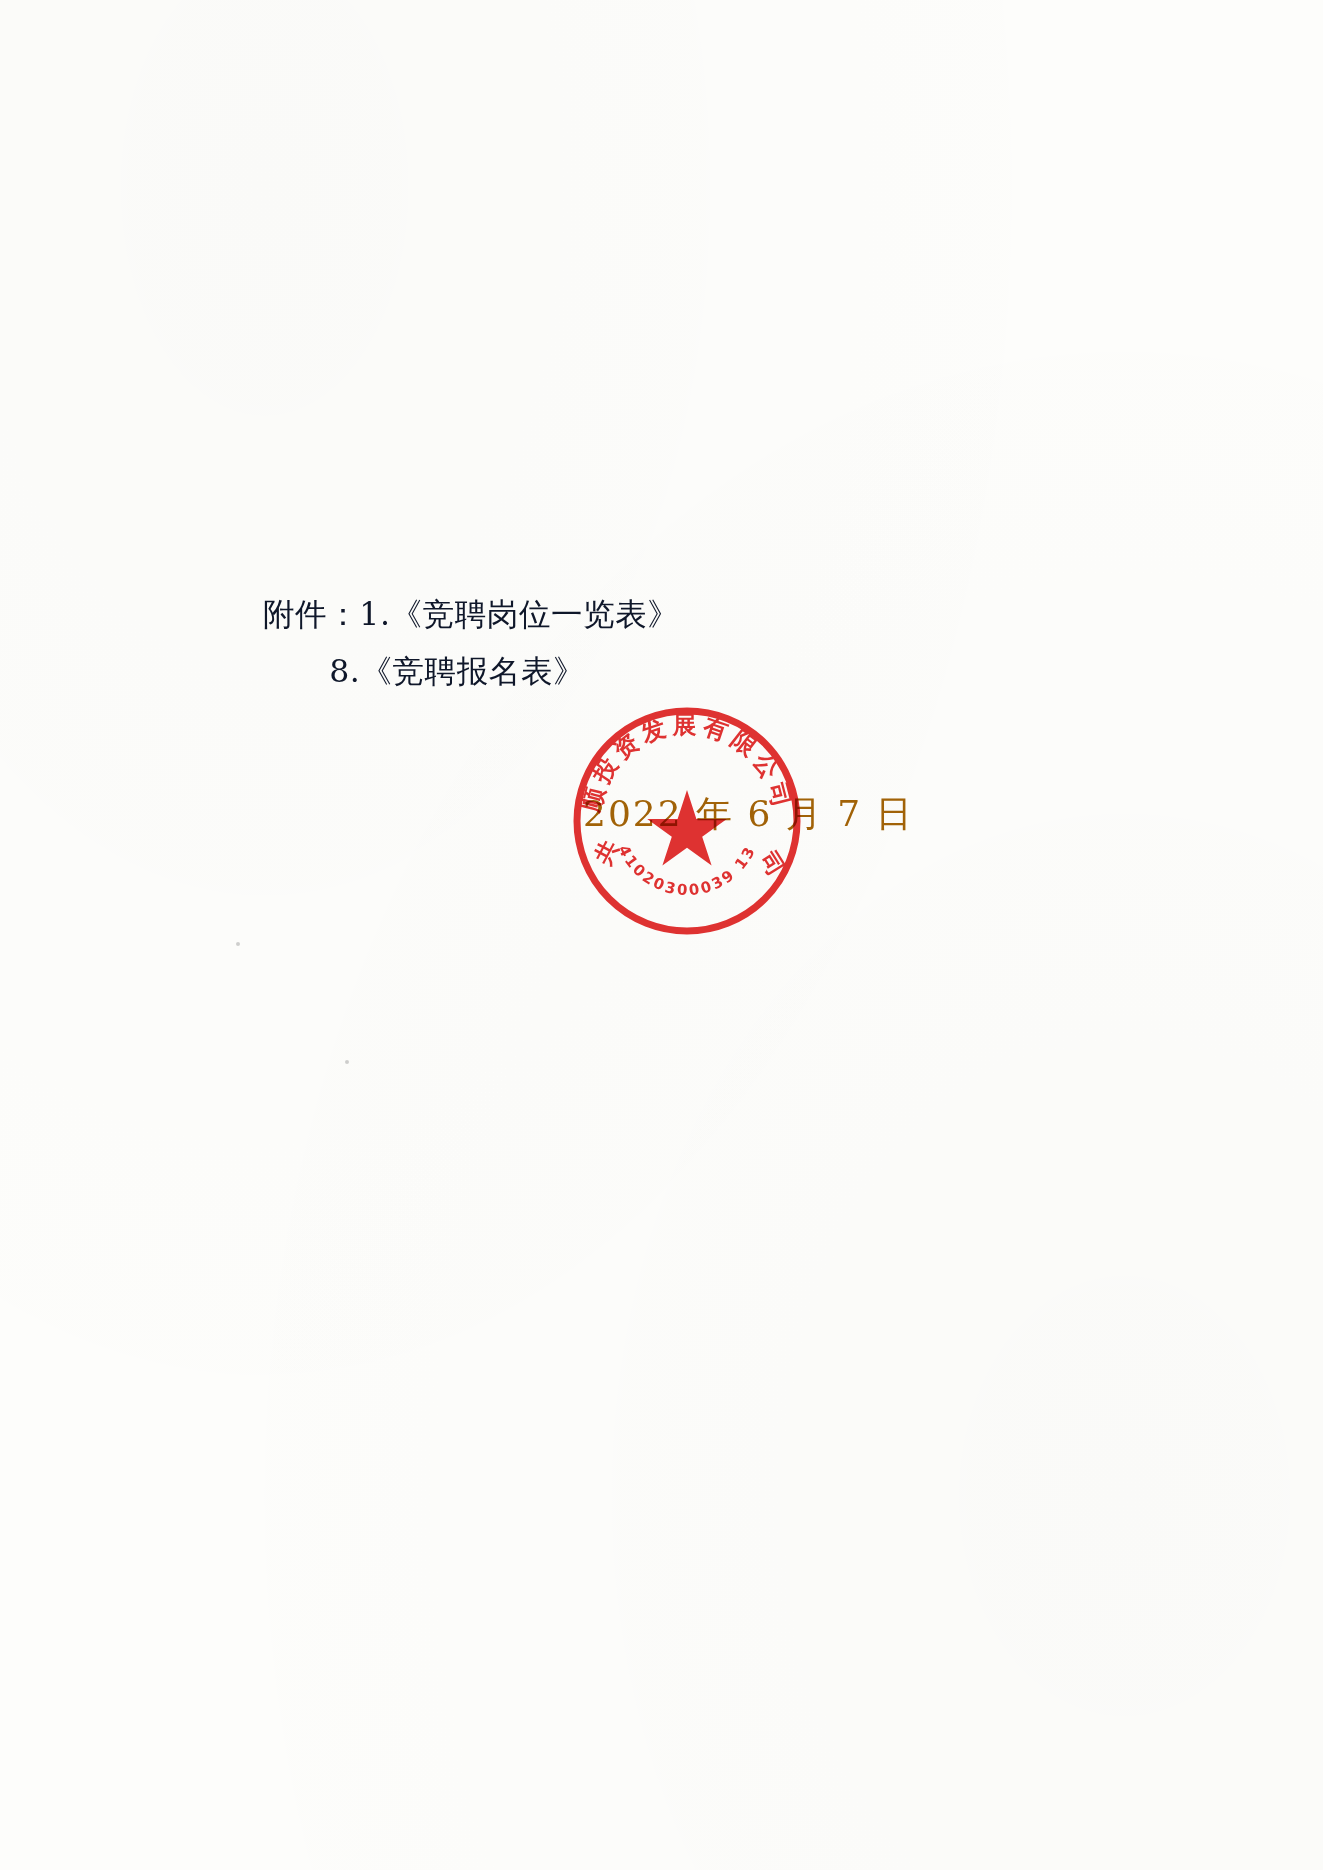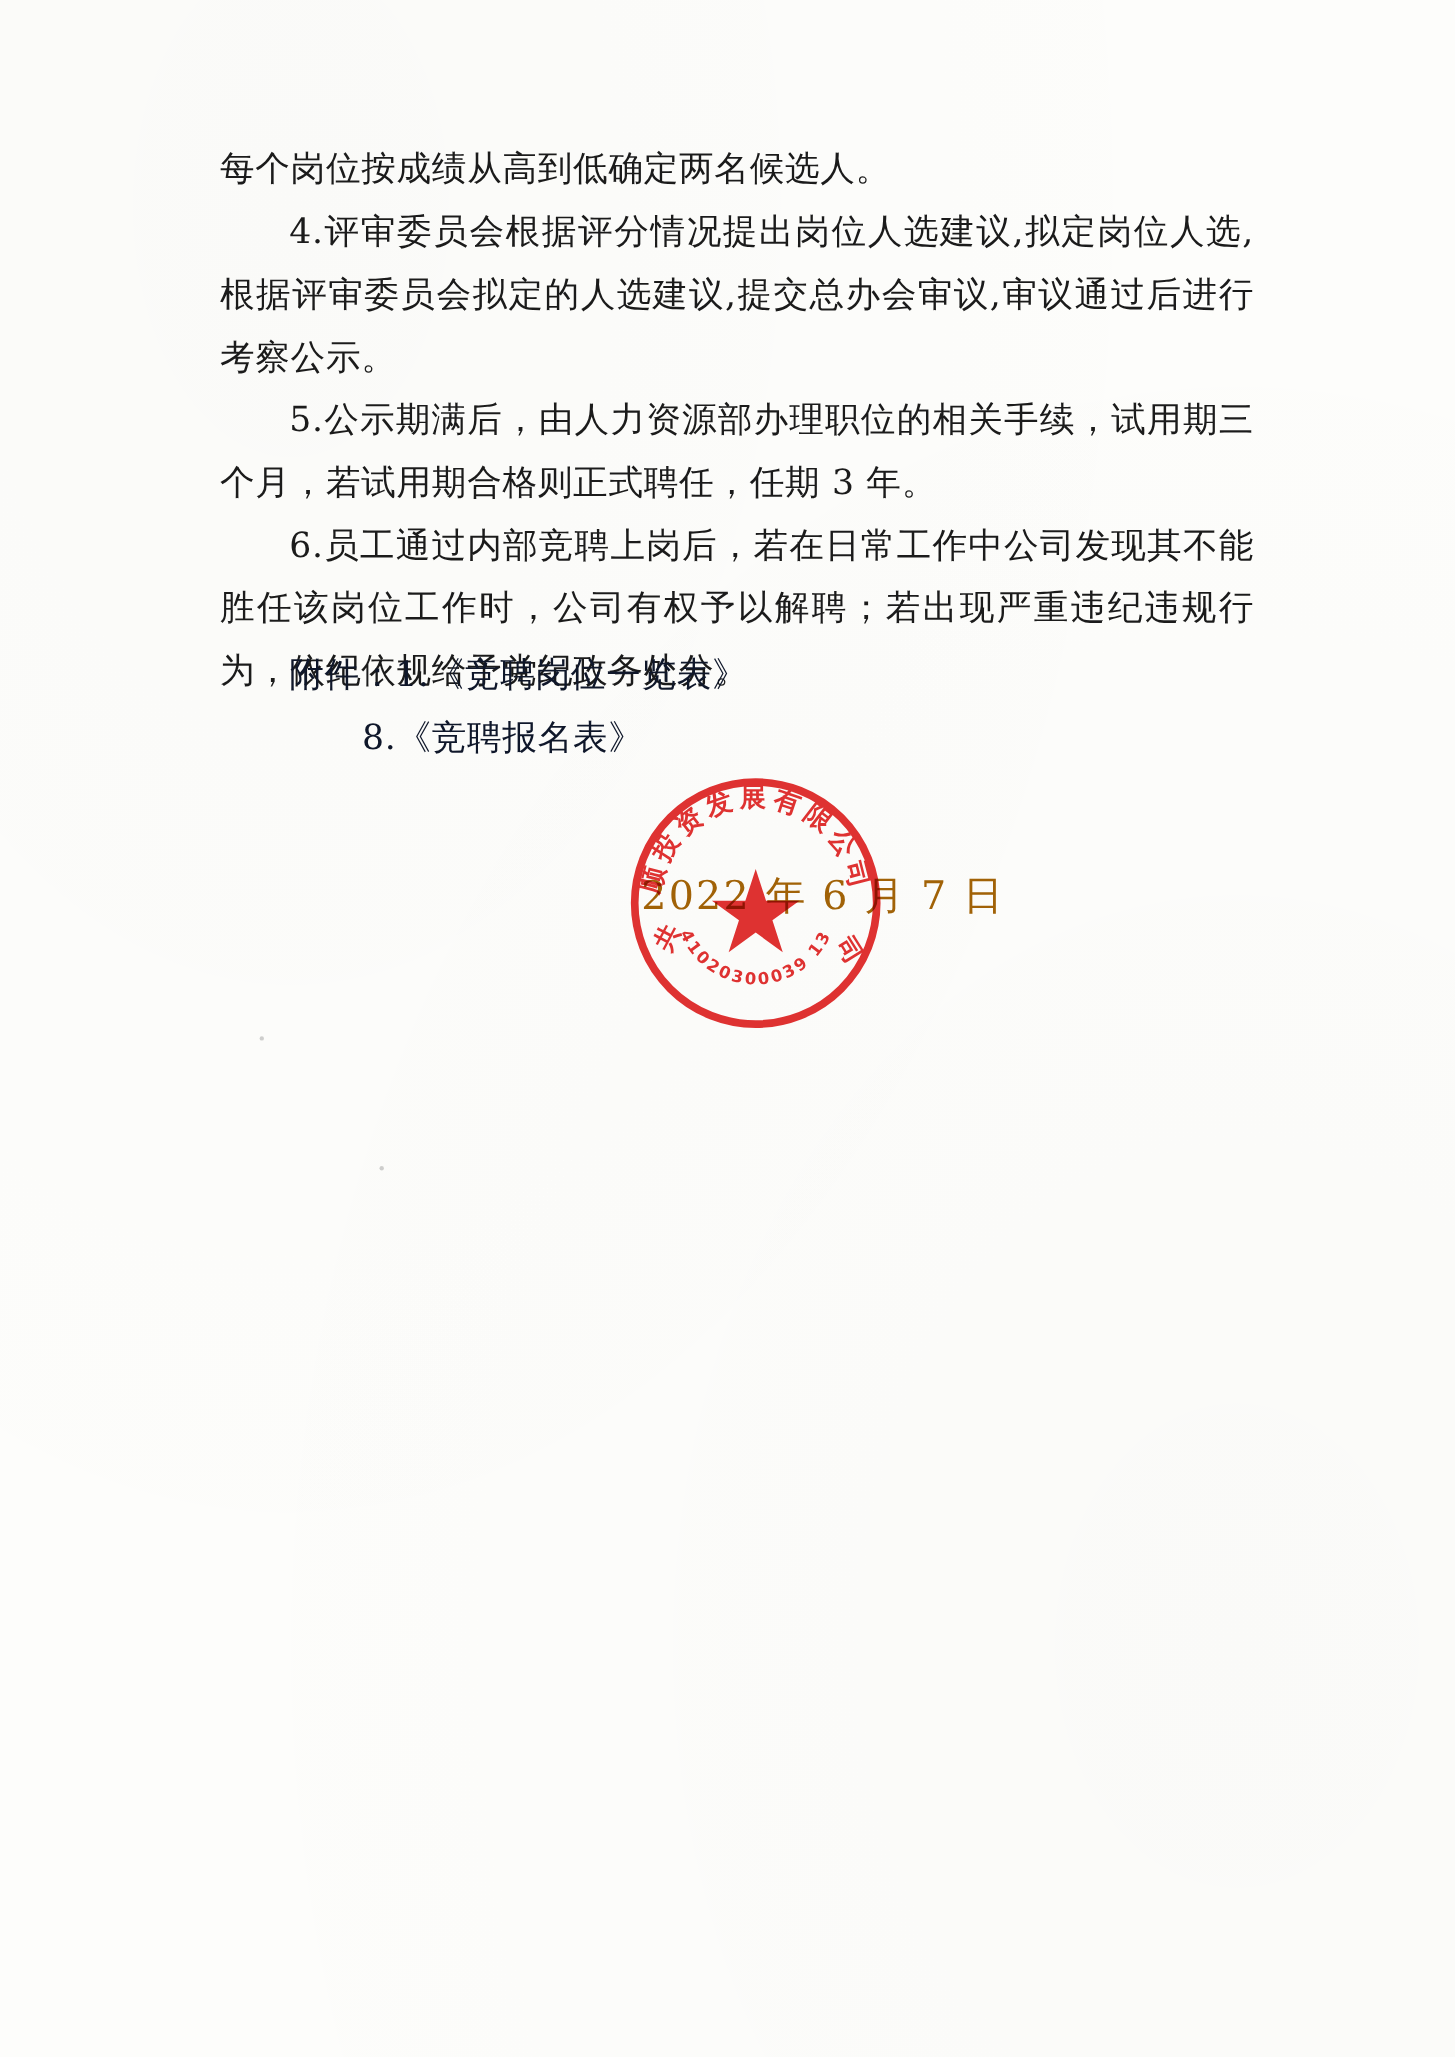--- a/index.html
+++ b/index.html
@@ -109,26 +109,20 @@
     border-radius: 50%;
   }
 </style>
 </head>
 <body>
 
 <div class="paper"></div>
 
 <div class="page">
 
-  <div class="body-text">
-    <p class="para">每个岗位按成绩从高到低确定两名候选人。</p>
-    <p class="para indent">4.评审委员会根据评分情况提出岗位人选建议,拟定岗位人选,根据评审委员会拟定的人选建议,提交总办会审议,审议通过后进行考察公示。</p>
-    <p class="para indent">5.公示期满后，由人力资源部办理职位的相关手续，试用期三个月，若试用期合格则正式聘任，任期 3 年。</p>
-    <p class="para indent">6.员工通过内部竞聘上岗后，若在日常工作中公司发现其不能胜任该岗位工作时，公司有权予以解聘；若出现严重违纪违规行为，依纪依规给予党纪政务处分。</p>
-  </div>
 
   <div class="attach-block">
     <div class="attach-line">附件：1.《竞聘岗位一览表》</div>
     <div class="attach-line second">8.《竞聘报名表》</div>
   </div>
 
   <div class="date-line">2022 年 6 月 7 日</div>
 
   <div class="seal">
     <svg width="230" height="230" viewBox="0 0 230 230" xmlns="http://www.w3.org/2000/svg">

